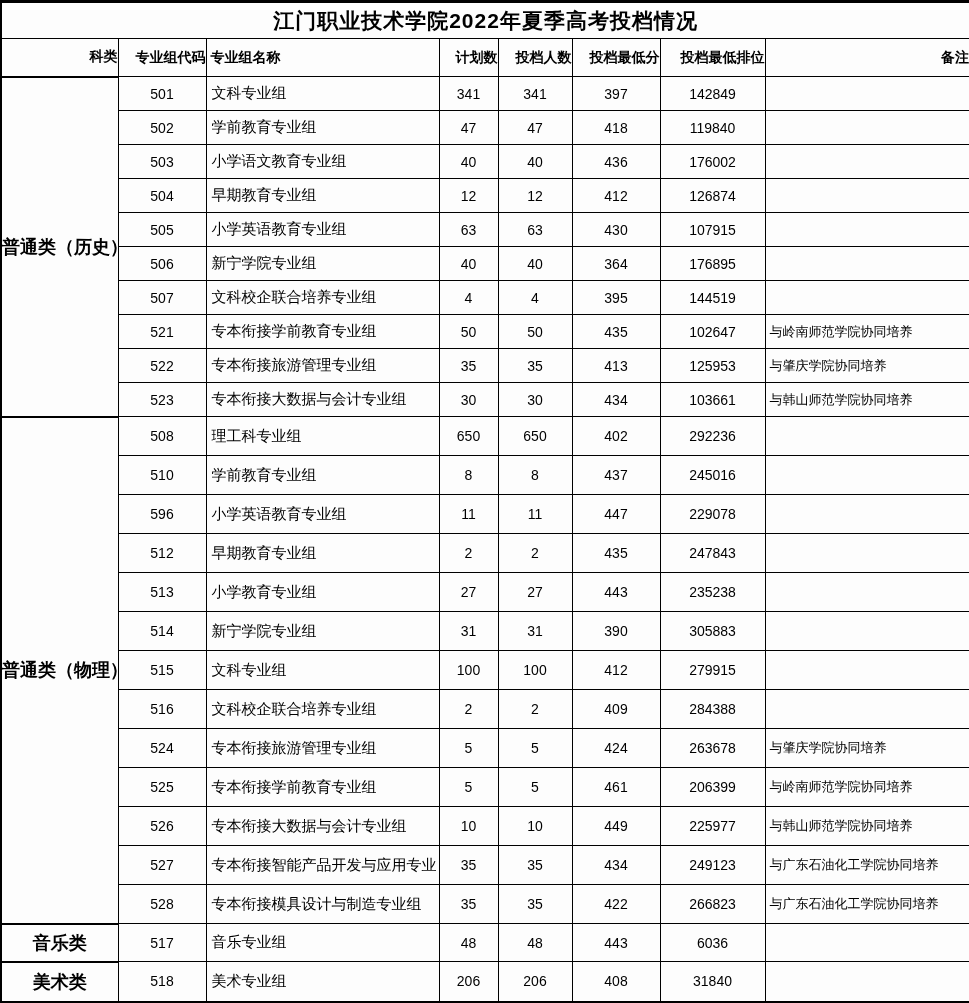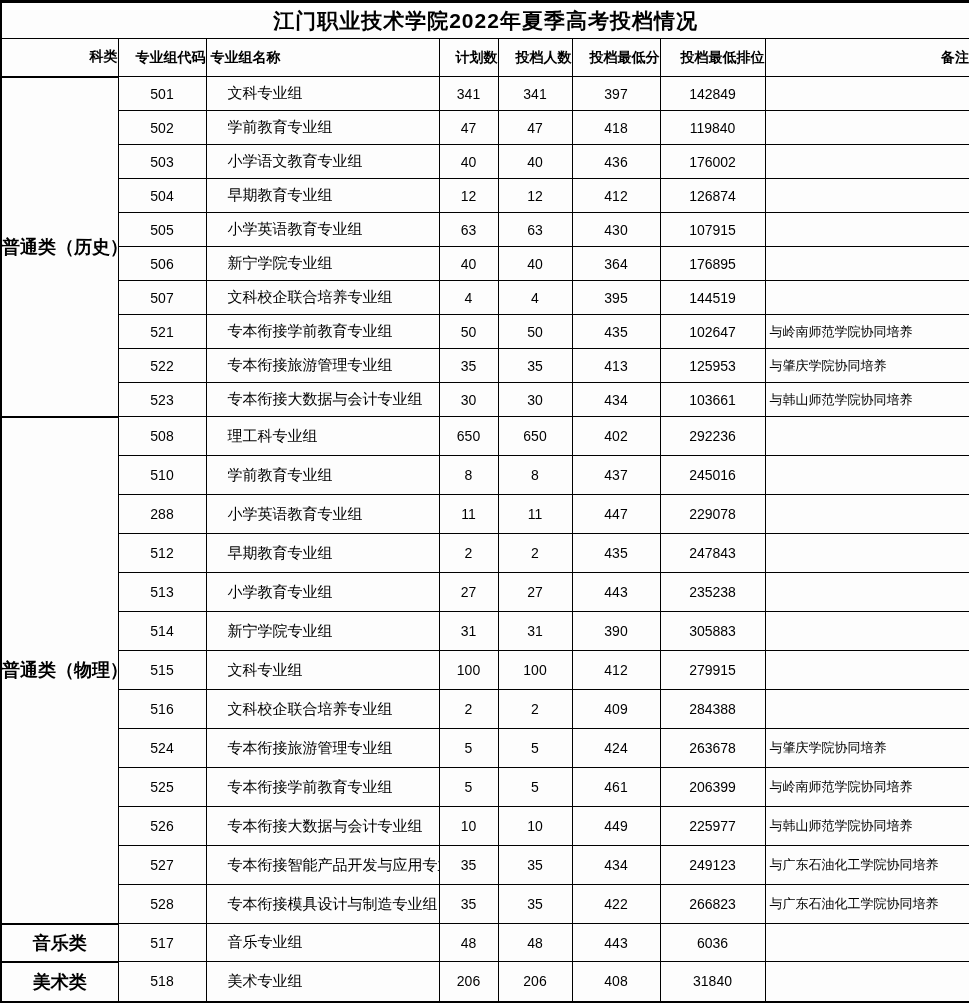--- a/index.html
+++ b/index.html
@@ -53,21 +53,21 @@
     text-align: left;
     padding-left: 4px;
   }
   tbody td {
     font-size: 14px;
     text-align: center;
     vertical-align: middle;
   }
   tbody td.cell-name {
     text-align: left;
-    padding-left: 21px;
+    padding-left: 5px;
     font-size: 15px;
   }
   tbody td.cell-remark {
     text-align: left;
     padding-left: 4px;
     font-size: 13px;
     margin-left: 32px;
   }
   tbody td.category {
     font-weight: bold;
@@ -216,21 +216,21 @@
         <tr class="sec1">
           <td class="cell-code">510</td>
           <td class="cell-name">学前教育专业组</td>
           <td class="cell-plan">8</td>
           <td class="cell-applicants">8</td>
           <td class="cell-min-score">437</td>
           <td class="cell-min-rank">245016</td>
           <td class="cell-remark"></td>
         </tr>
         <tr class="sec1">
-          <td class="cell-code">288</td>
+          <td class="cell-code">596</td>
           <td class="cell-name">小学英语教育专业组</td>
           <td class="cell-plan">11</td>
           <td class="cell-applicants">11</td>
           <td class="cell-min-score">447</td>
           <td class="cell-min-rank">229078</td>
           <td class="cell-remark"></td>
         </tr>
         <tr class="sec1">
           <td class="cell-code">512</td>
           <td class="cell-name">早期教育专业组</td>

